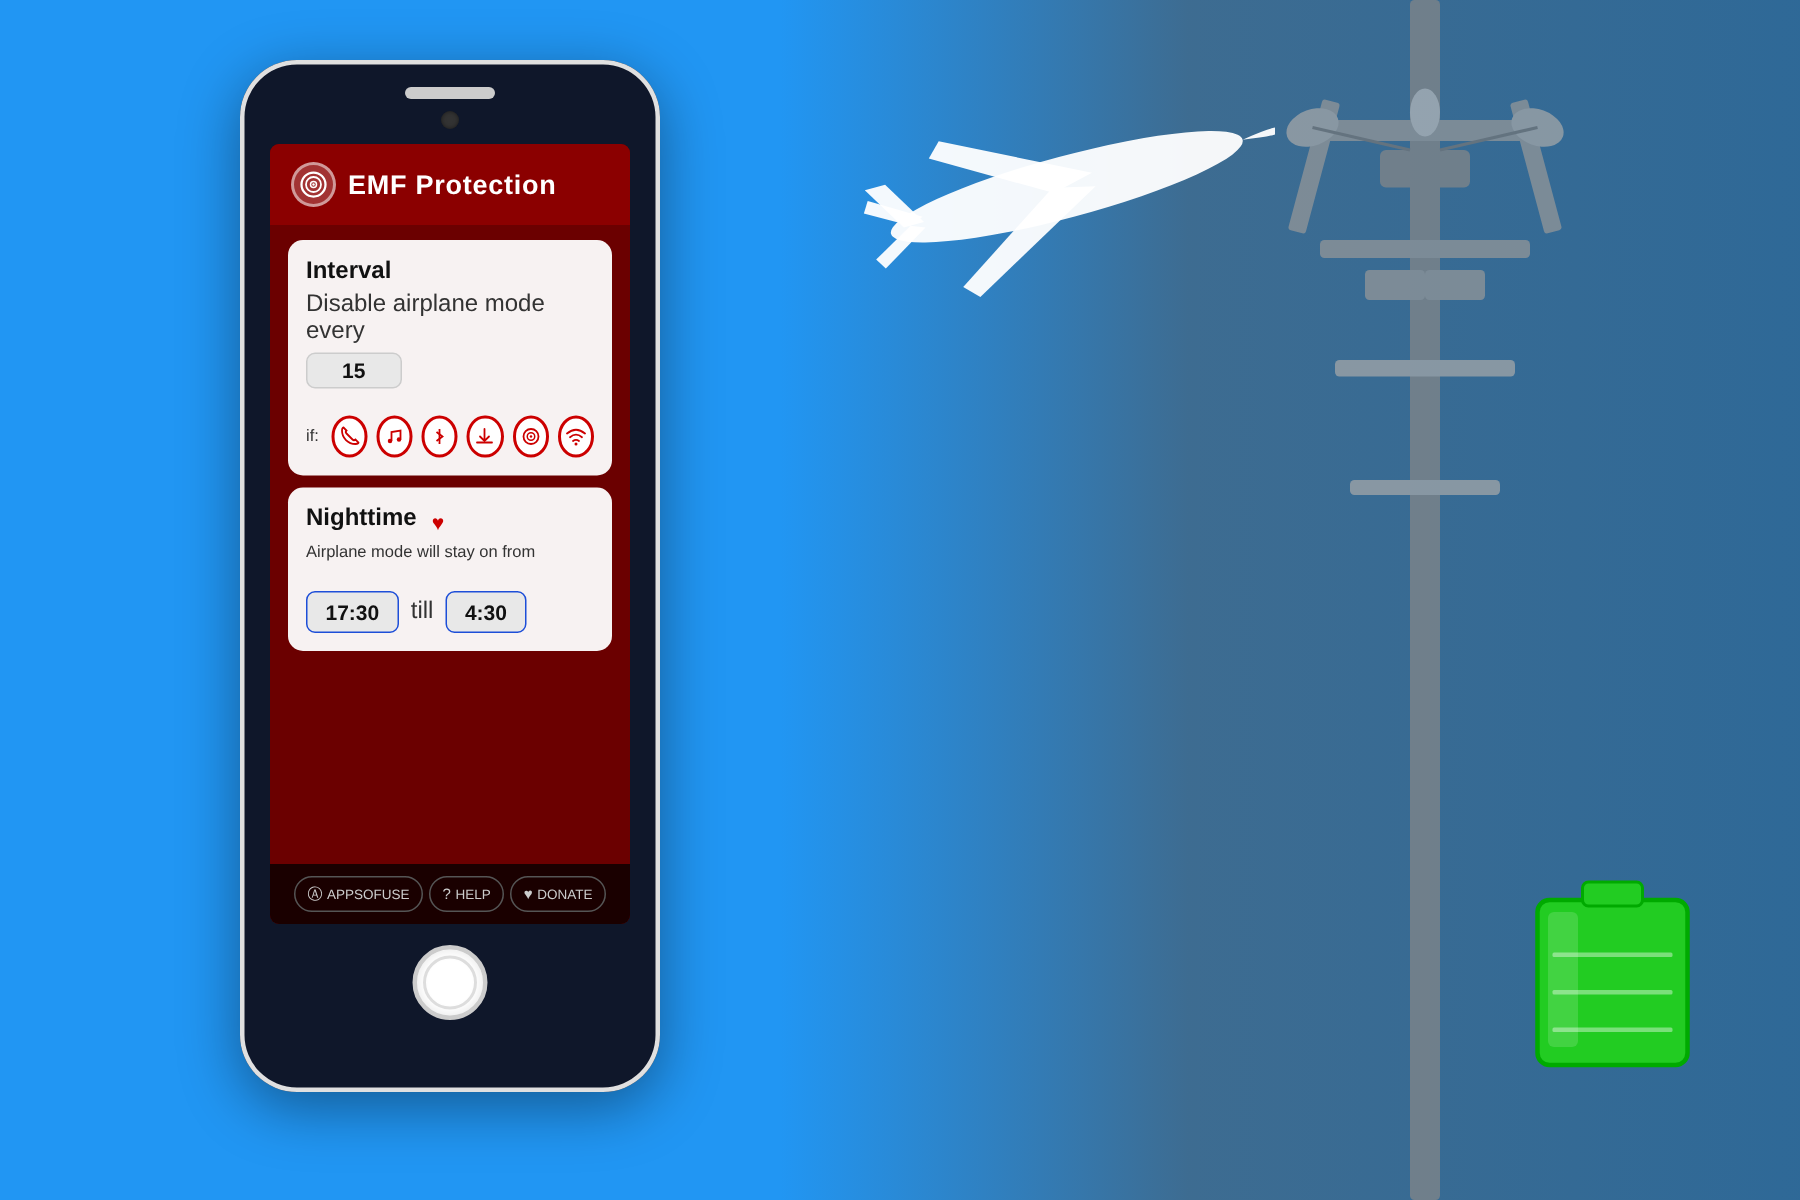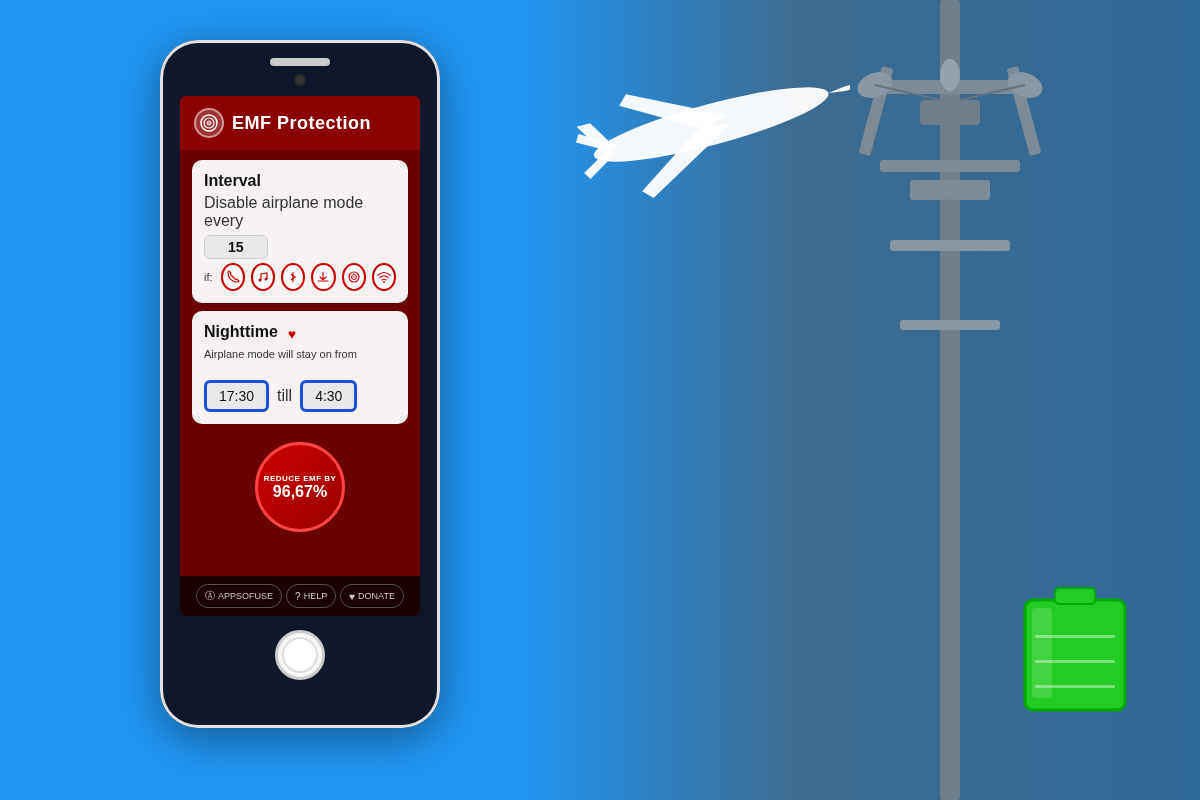--- a/index.html
+++ b/index.html
@@ -148,21 +148,21 @@
 
     .interval-text {
       font-size: 16px;
       color: #333;
     }
 
     .icons-row {
       display: flex;
       align-items: center;
       gap: 6px;
-      margin-top: 4px;
+      margin-top: 18px;
     }
 
     .icons-label {
       font-size: 11px;
       color: #333;
       margin-right: 2px;
     }
 
     .feature-icon {
       width: 28px;
@@ -196,25 +196,25 @@
     }
 
     .time-row {
       display: flex;
       align-items: center;
       gap: 8px;
     }
 
     .time-badge {
       background: #e8e8e8;
-      border: 3px solid #1d4ed8;
+      border: 1px solid #1d4ed8;
       border-radius: 6px;
       padding: 5px 12px;
       font-size: 14px;
-      font-weight: 400;
+      font-weight: 700;
       color: #111;
     }
 
     .till-text {
       font-size: 16px;
       color: #333;
     }
 
     
     .reduce-btn {
@@ -457,26 +457,20 @@
           <span class="heart-icon">♥</span>
         </div>
         <div class="nighttime-desc">Airplane mode will stay on from</div>
         <div class="time-row">
           <span class="time-badge">17:30</span>
           <span class="till-text">till</span>
           <span class="time-badge">4:30</span>
         </div>
       </div>
 
-      <div style="display:flex; justify-content:center; margin-top:4px;">
-        <div class="reduce-btn">
-          <span class="reduce-label">REDUCE EMF BY</span>
-          <span class="reduce-percent">96,67%</span>
-        </div>
-      </div>
 
     </div>
 
     <div class="app-nav">
       <button class="nav-btn">
         <span class="nav-btn-icon">Ⓐ</span>
         <span>APPSOFUSE</span>
       </button>
       <button class="nav-btn">
         <span class="nav-btn-icon">?</span>

